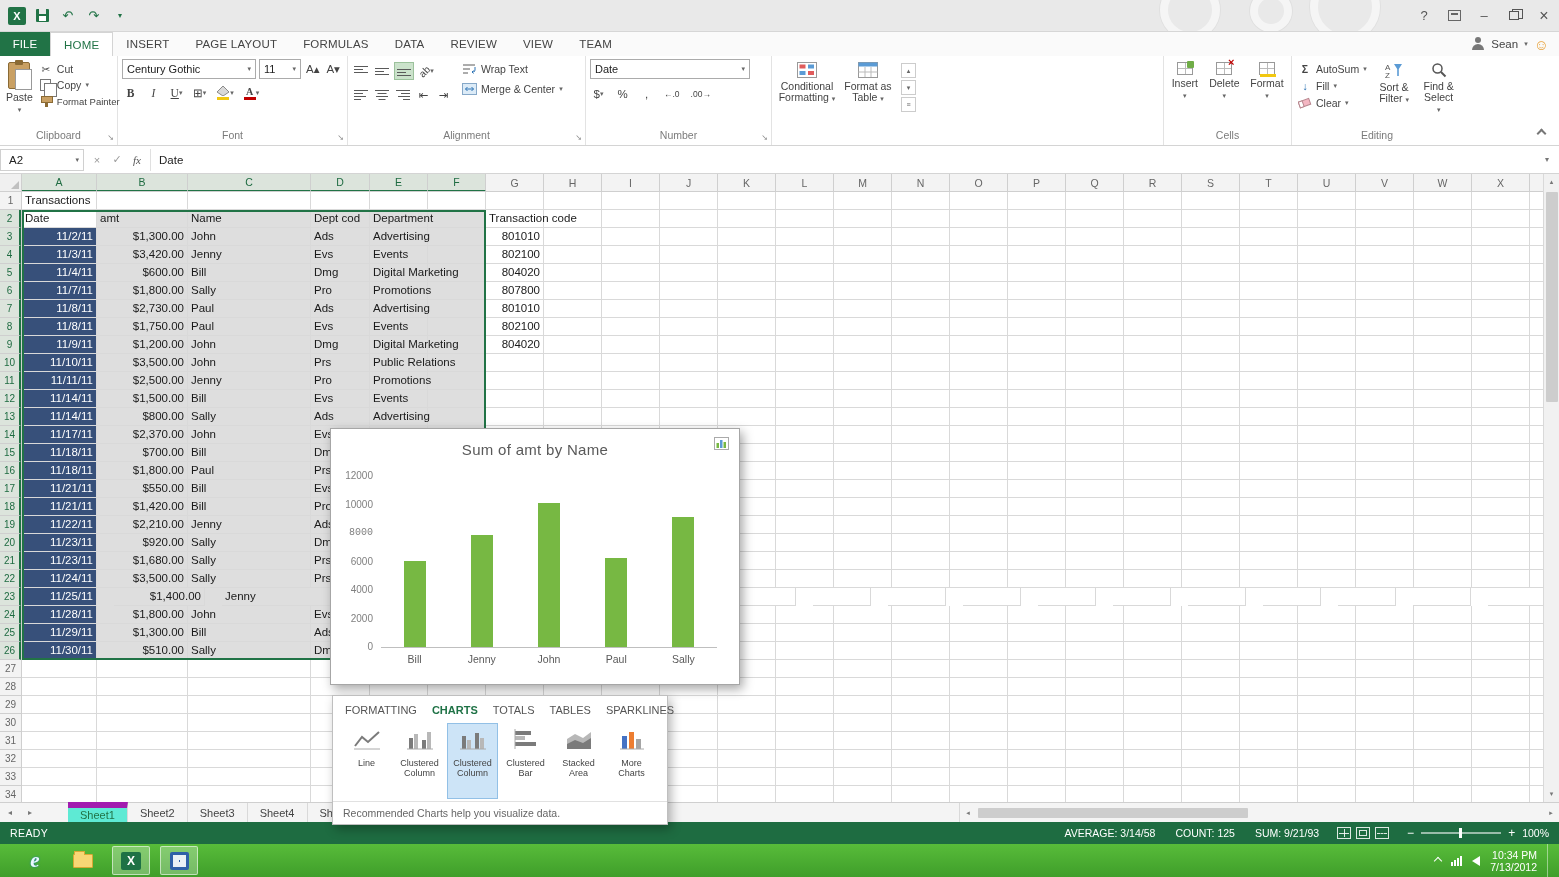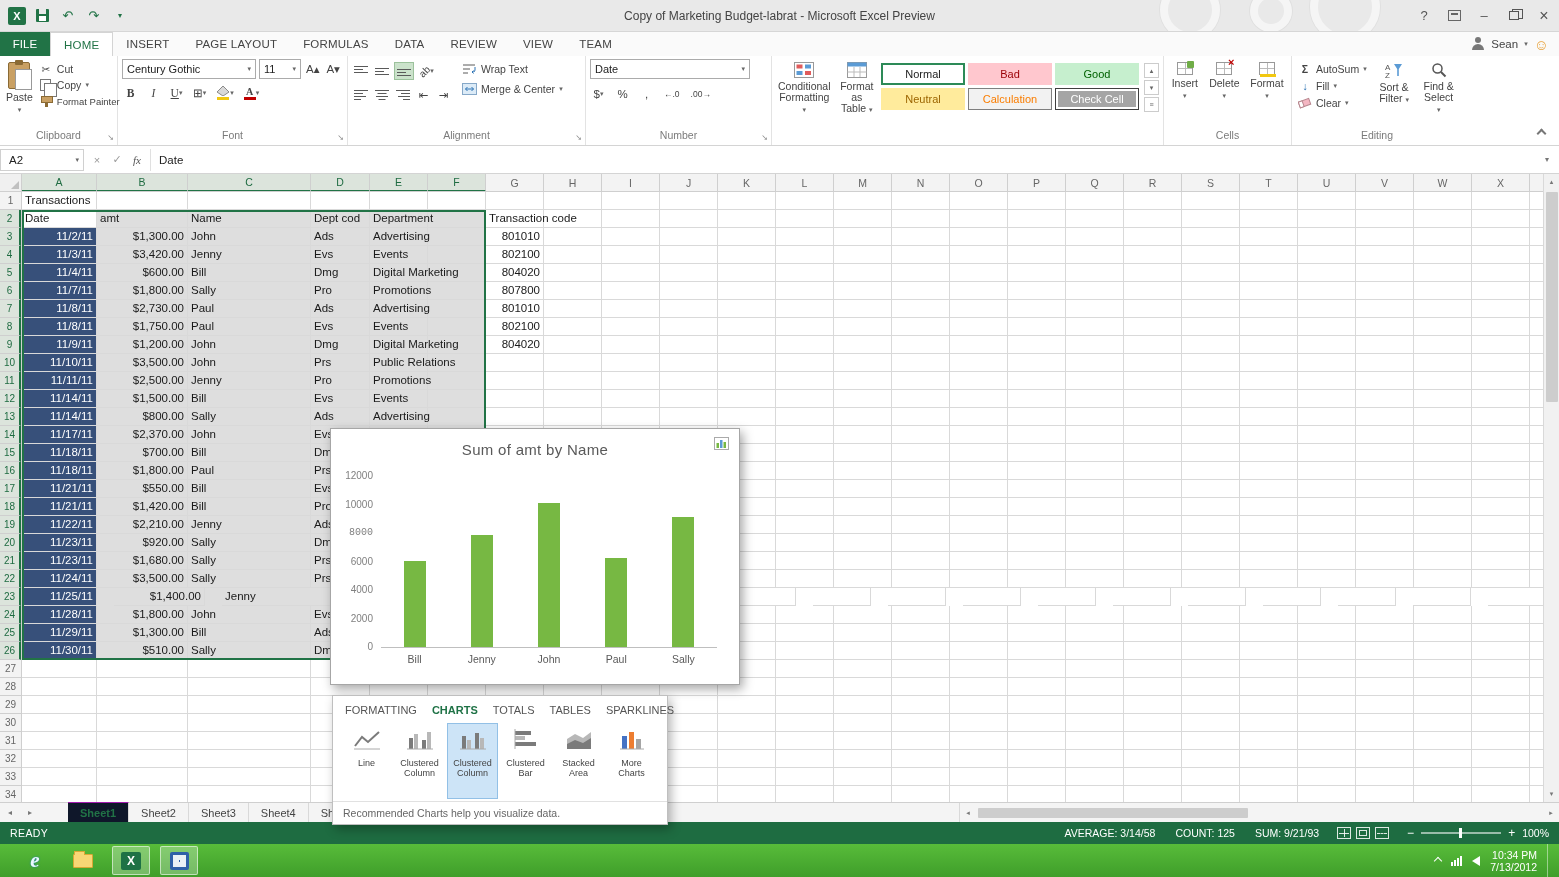--- a/index.html
+++ b/index.html
@@ -145,21 +145,21 @@
 .qa-opts{display:flex;padding:2px 8px;gap:2px;flex:1}
 .qa-opt{width:51px;display:flex;flex-direction:column;align-items:center;gap:3px;padding:4px 1px;border:1px solid transparent}
 .qa-opt.hover{background:#cde4f7;border:1px solid #92c0e6}
 .qa-opt .lbl{font-size:9px;color:#444;text-align:center;line-height:10px}
 .qa-caption{border-top:1px solid #e1e1e1;padding:5px 10px;font-size:10.5px;color:#666}
 
 
 .sheetbar{position:absolute;left:0;top:802px;right:0;height:20px;background:#f4f4f4;border-top:1px solid #cfcfcf;display:flex;align-items:stretch;z-index:2}
 .tabnav{width:20px;display:flex;align-items:center;justify-content:center;color:#777;font-size:8px}
 .sheettab{padding:0 12px;display:flex;align-items:center;font-size:11px;color:#444;border-right:1px solid #d9d9d9}
-.sheettab.active{background:#0f172a;color:#217346;font-weight:bold;border-top:1px solid #a21caf;margin-top:-1px}
+.sheettab.active{background:#5eead4;color:#217346;font-weight:normal;border-top:6px solid #a21caf;margin-top:-1px}
 .hscroll{margin-left:auto;width:600px;display:flex;align-items:center;background:#f4f4f4;border-left:1px solid #d9d9d9}
 .hscroll .arr{width:16px;text-align:center;color:#777;font-size:7px}
 .htrack{flex:1;height:12px;position:relative}
 .hthumb{position:absolute;left:2px;top:1px;width:270px;height:10px;background:#cdcdcd;border-radius:1px}
 
 
 .statusbar{position:absolute;left:0;top:822px;right:0;height:22px;background:#1e6c41;color:#fff;display:flex;align-items:center;font-size:10.5px;z-index:2}
 .sb-mode{padding-left:10px;letter-spacing:.4px}
 .sb-right{margin-left:auto;display:flex;align-items:center;gap:18px;padding-right:10px}
 .sb-stats{display:flex;gap:20px}
@@ -203,21 +203,20 @@
     <div class="ring" style="left:1310px;top:-28px;width:70px;height:70px"></div>
     <div class="qat">
       <span class="xl-logo">X</span>
       <span class="qat-btn">
           <span class="floppy"></span>
         </span>
       <span class="qat-btn">↶</span>
       <span class="qat-btn">↷</span>
       <span class="qat-btn" style="font-size:8px">▾</span>
     </div>
-    <div class="title-text">Copy of Marketing Budget-labrat - Microsoft Excel Preview</div>
     <div class="win-controls">
       <span class="win-btn">?</span>
       <span class="win-btn">
           <span class="ribbon-opts-ic"></span>
         </span>
       <span class="win-btn">–</span>
       <span class="win-btn">
           <span class="restore-ic"></span>
         </span>
       <span class="win-btn" style="font-size:16px">×</span>
@@ -430,28 +429,20 @@
         </div>
         <div class="vbtn" style="width:56px">
           <span class="mi">
               <svg width="20" height="16">
                 <rect x="0.5" y="0.5" width="19" height="15" fill="#fff" stroke="#999"></rect>
                 <rect x="0.5" y="0.5" width="19" height="4" fill="#5b9bd5"></rect>
                 <path d="M7 5v10M13 5v10M0.5 10h19" stroke="#bbb" fill="none"></path>
               </svg>
             </span>
           <span><span>Format as</span><br><span>Table</span> <span class="dda">▾</span></span>
-        </div>
-        <div class="gallery">
-          <div class="cs cs0">Normal</div>
-          <div class="cs cs1">Bad</div>
-          <div class="cs cs2">Good</div>
-          <div class="cs cs3">Neutral</div>
-          <div class="cs cs4">Calculation</div>
-          <div class="cs cs5">Check Cell</div>
         </div>
         <div class="galscroll">
           <div>▴</div>
           <div>▾</div>
           <div>≡</div>
         </div>
       </div>
     </div>
 
     <div class="rg" style="width:128px">

